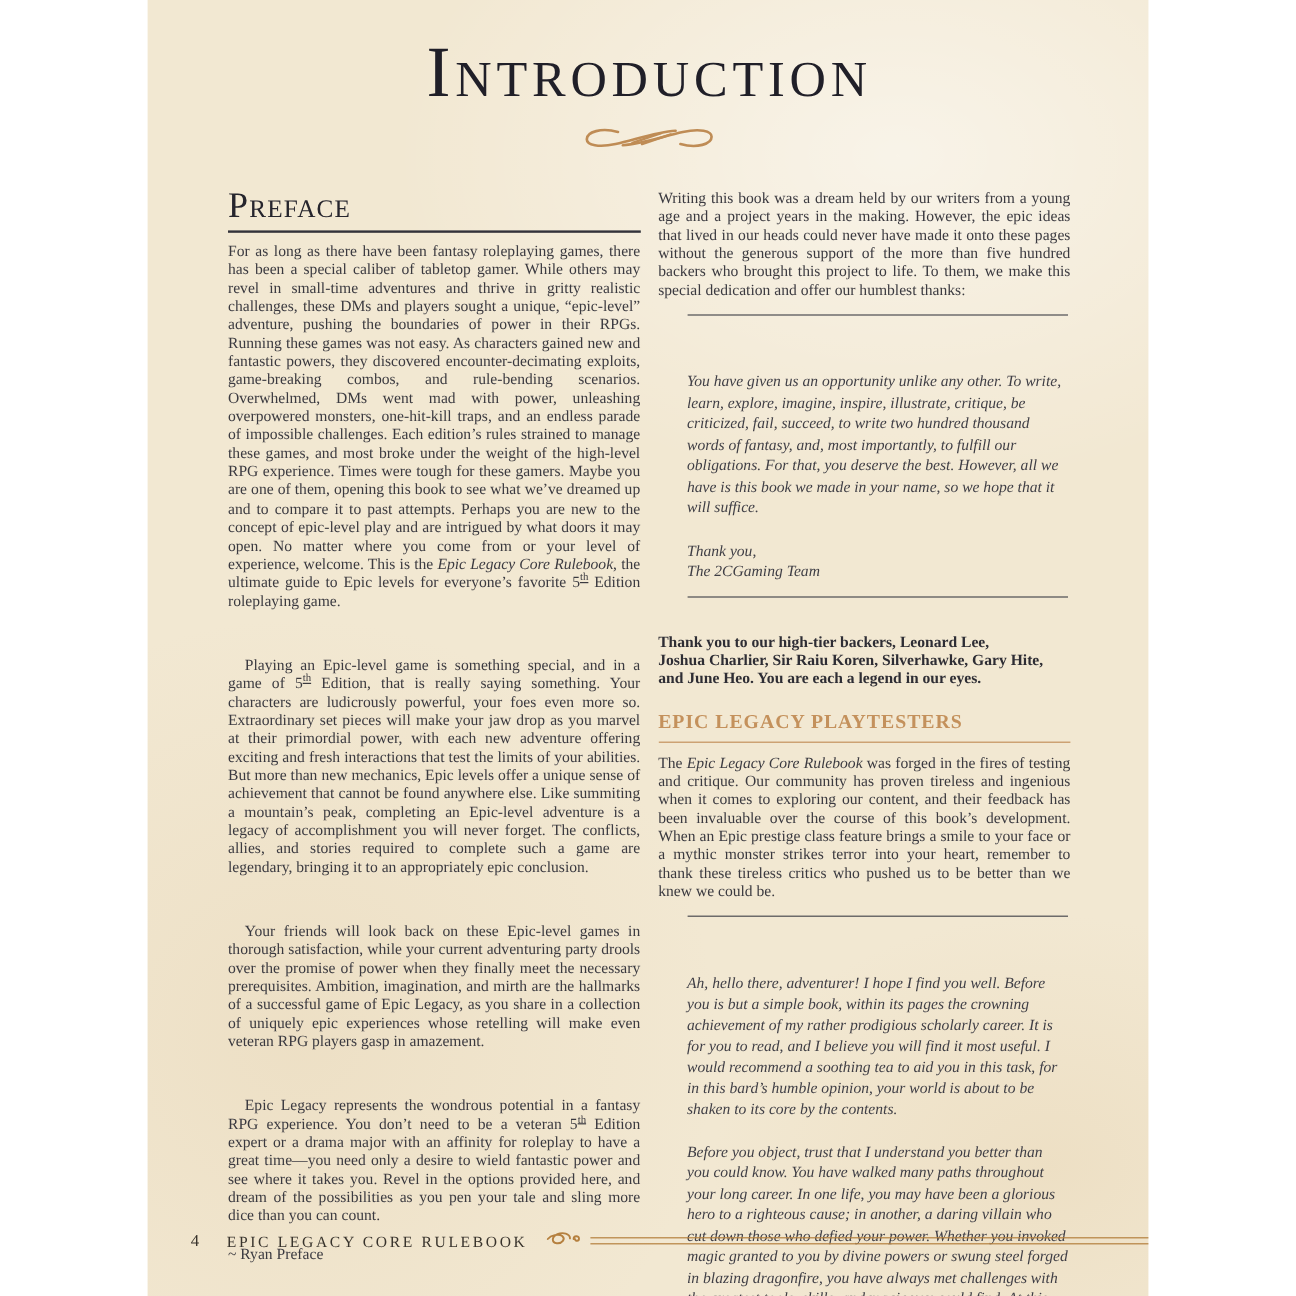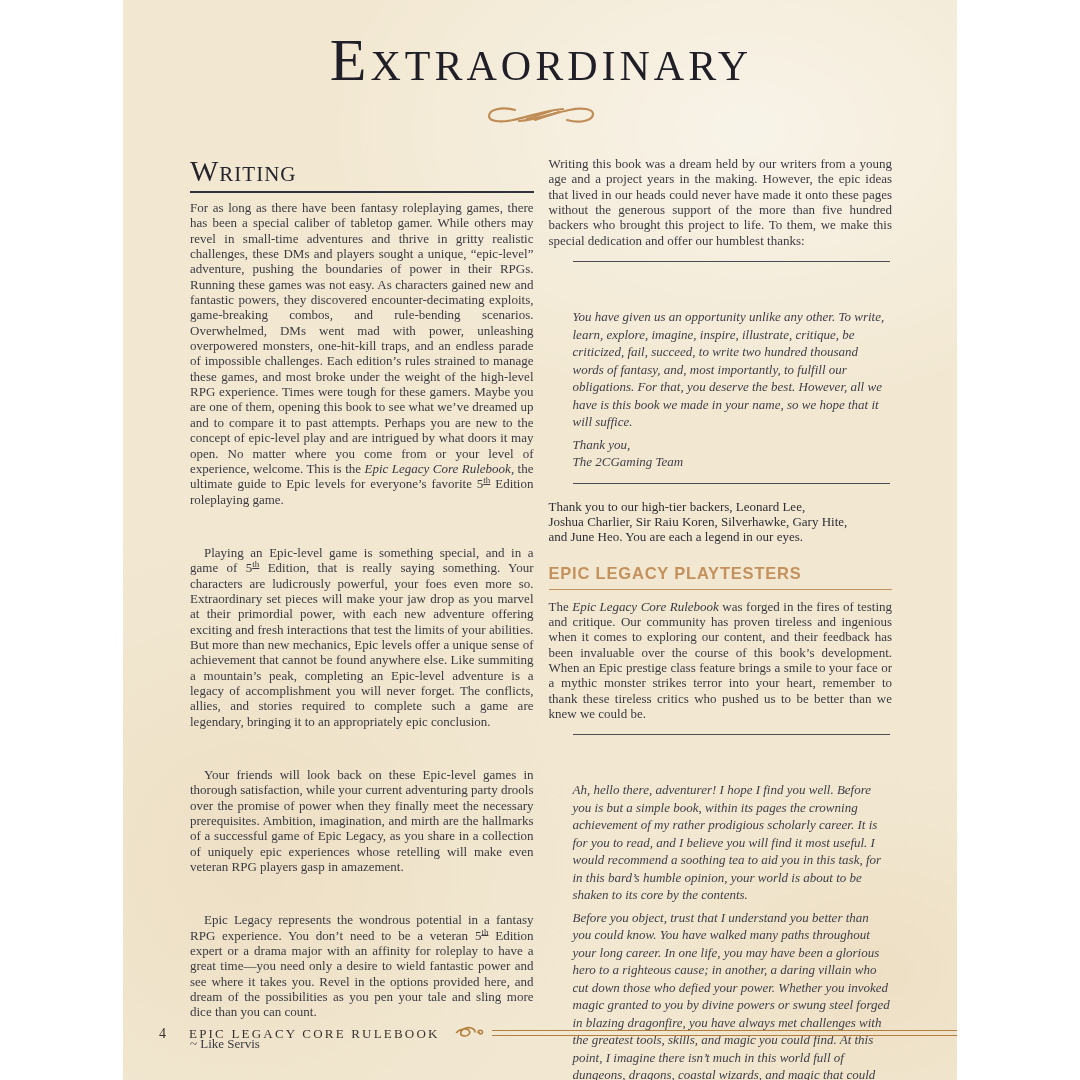--- a/index.html
+++ b/index.html
@@ -69,33 +69,33 @@
   }
   .quote-block.closed { border-bottom: 1.3px solid #4d4c52; }
   .quote-block p {
     font-style: italic;
     font-size: 13px;
     line-height: 17.5px;
     text-align: left;
     color: #3f3e45;
     margin-top: 36px;
   }
-  .quote-block p + p { margin-top: 5px; }
+  .quote-block p + p { margin-top: 18px; }
 
   .backers {
-    margin-top: 15px;
-    font-weight: normal;
+    margin-top: 29px;
+    font-weight: bold;
     font-size: 13.5px;
     line-height: 16.5px;
     color: #2e2d34;
   }
 
   h3.gold-heading {
     margin-top: 19px;
-    font-family: Liberation Sans, sans-serif;
+    font-family: Liberation Serif, serif;
     font-weight: bold;
     font-size: 16.5px;
     letter-spacing: 0.8px;
     text-transform: uppercase;
     color: #c4915c;
     border-bottom: 1.3px solid #c4915c;
     padding-bottom: 6px;
     margin-bottom: 9px;
   }
 
@@ -123,40 +123,40 @@
     border-bottom: 1.5px solid #b5803f;
     margin-top: -2px;
   }
 </style>
 </head>
 <body>
 
 <div class="page">
   <div class="page-inner">
 
-    <h1 class="page-title">Extraordinary</h1>
+    <h1 class="page-title">Introduction</h1>
 
     <div class="flourish-wrap">
       <svg width="112" height="30" viewBox="0 0 112 30" fill="none" stroke="#bf8c55" stroke-width="2.2" stroke-linecap="round">
         <path d="M30 10 C 16 6, 4 10, 4 16 C 4 21, 14 23, 28 20 C 44 16.5, 62 10, 78 9"></path>
         <path d="M82 20 C 96 24, 108 20, 108 14 C 108 9, 98 7, 84 10 C 68 13.5, 50 20, 34 21"></path>
         <path d="M42 19 L 66 11" stroke-width="2"></path>
         <path d="M50 20 L 74 12" stroke-width="2"></path>
       </svg>
     </div>
 
     <div class="columns">
 
       <div class="col body-text">
-        <h2 class="section-heading">Writing</h2>
+        <h2 class="section-heading">Preface</h2>
         <p>For as long as there have been fantasy roleplaying games, there has been a special caliber of tabletop gamer. While others may revel in small-time adventures and thrive in gritty realistic challenges, these DMs and players sought a unique, “epic-level” adventure, pushing the boundaries of power in their RPGs. Running these games was not easy. As characters gained new and fantastic powers, they discovered encounter-decimating exploits, game-breaking combos, and rule-bending scenarios. Overwhelmed, DMs went mad with power, unleashing overpowered monsters, one-hit-kill traps, and an endless parade of impossible challenges. Each edition’s rules strained to manage these games, and most broke under the weight of the high-level RPG experience. Times were tough for these gamers. Maybe you are one of them, opening this book to see what we’ve dreamed up and to compare it to past attempts. Perhaps you are new to the concept of epic-level play and are intrigued by what doors it may open. No matter where you come from or your level of experience, welcome. This is the <i>Epic Legacy Core Rulebook</i>, the ultimate guide to Epic levels for everyone’s favorite 5<sup>th</sup> Edition roleplaying game.</p>
         <p class="indent">Playing an Epic-level game is something special, and in a game of 5<sup>th</sup> Edition, that is really saying something. Your characters are ludicrously powerful, your foes even more so. Extraordinary set pieces will make your jaw drop as you marvel at their primordial power, with each new adventure offering exciting and fresh interactions that test the limits of your abilities. But more than new mechanics, Epic levels offer a unique sense of achievement that cannot be found anywhere else. Like summiting a mountain’s peak, completing an Epic-level adventure is a legacy of accomplishment you will never forget. The conflicts, allies, and stories required to complete such a game are legendary, bringing it to an appropriately epic conclusion.</p>
         <p class="indent">Your friends will look back on these Epic-level games in thorough satisfaction, while your current adventuring party drools over the promise of power when they finally meet the necessary prerequisites. Ambition, imagination, and mirth are the hallmarks of a successful game of Epic Legacy, as you share in a collection of uniquely epic experiences whose retelling will make even veteran RPG players gasp in amazement.</p>
         <p class="indent">Epic Legacy represents the wondrous potential in a fantasy RPG experience. You don’t need to be a veteran 5<sup>th</sup> Edition expert or a drama major with an affinity for roleplay to have a great time—you need only a desire to wield fantastic power and see where it takes you. Revel in the options provided here, and dream of the possibilities as you pen your tale and sling more dice than you can count.</p>
-        <p class="signature">~ Like Servis</p>
+        <p class="signature">~ Ryan Preface</p>
       </div>
 
       <div class="col body-text">
         <p>Writing this book was a dream held by our writers from a young age and a project years in the making. However, the epic ideas that lived in our heads could never have made it onto these pages without the generous support of the more than five hundred backers who brought this project to life. To them, we make this special dedication and offer our humblest thanks:</p>
 
         <div class="quote-block closed">
           <p>You have given us an opportunity unlike any other. To write, learn, explore, imagine, inspire, illustrate, critique, be criticized, fail, succeed, to write two hundred thousand words of fantasy, and, most importantly, to fulfill our obligations. For that, you deserve the best. However, all we have is this book we made in your name, so we hope that it will suffice.</p>
           <p>Thank you,<br>The 2CGaming Team</p>
         </div>
 

